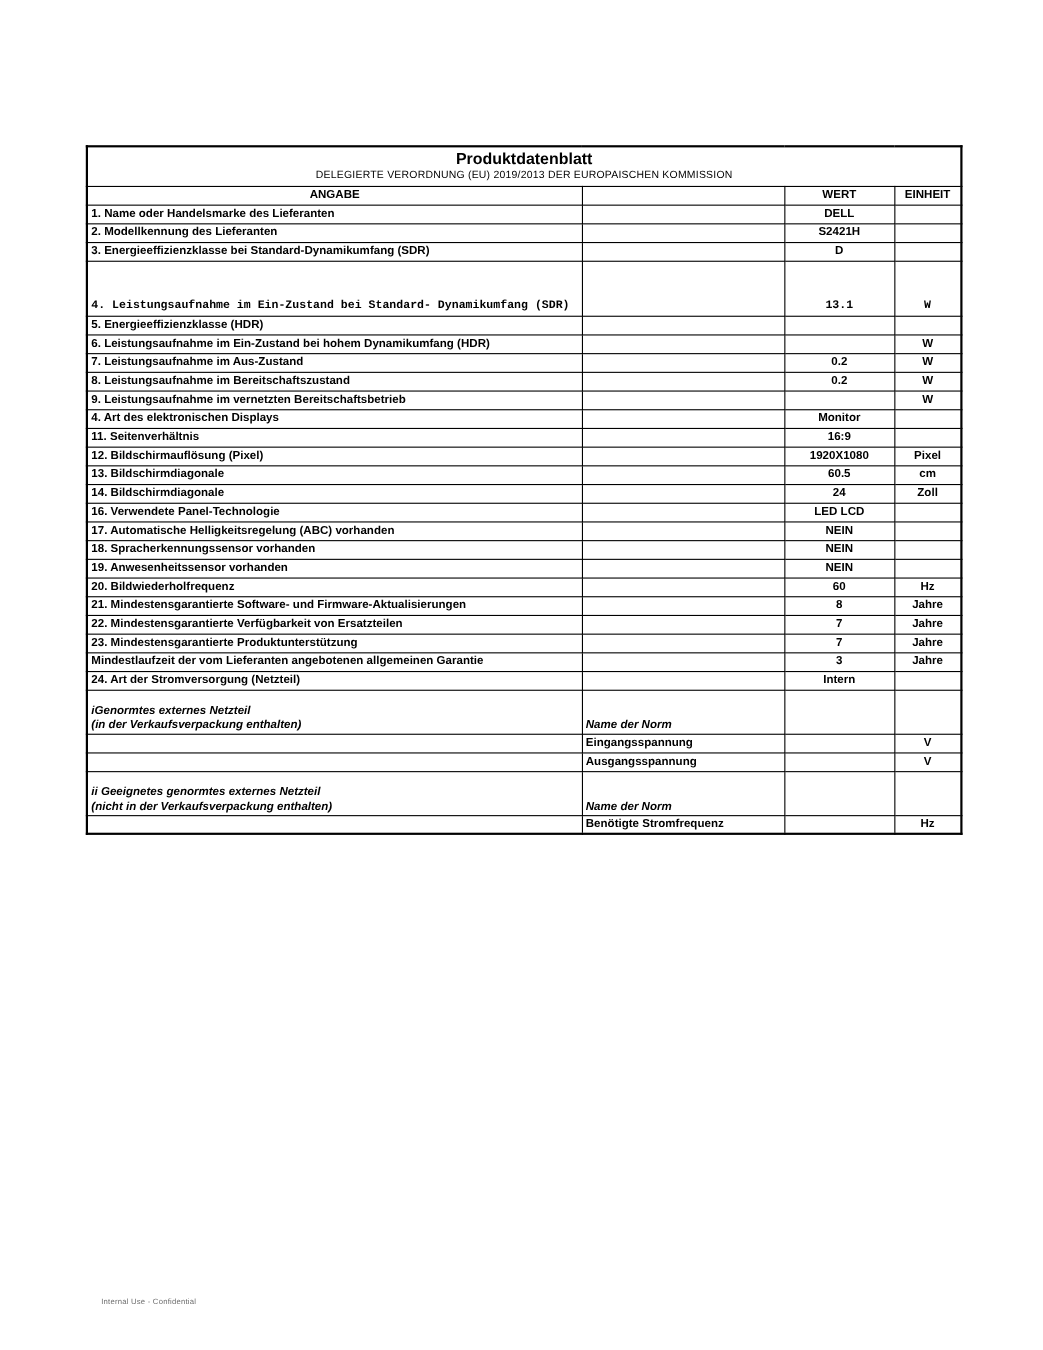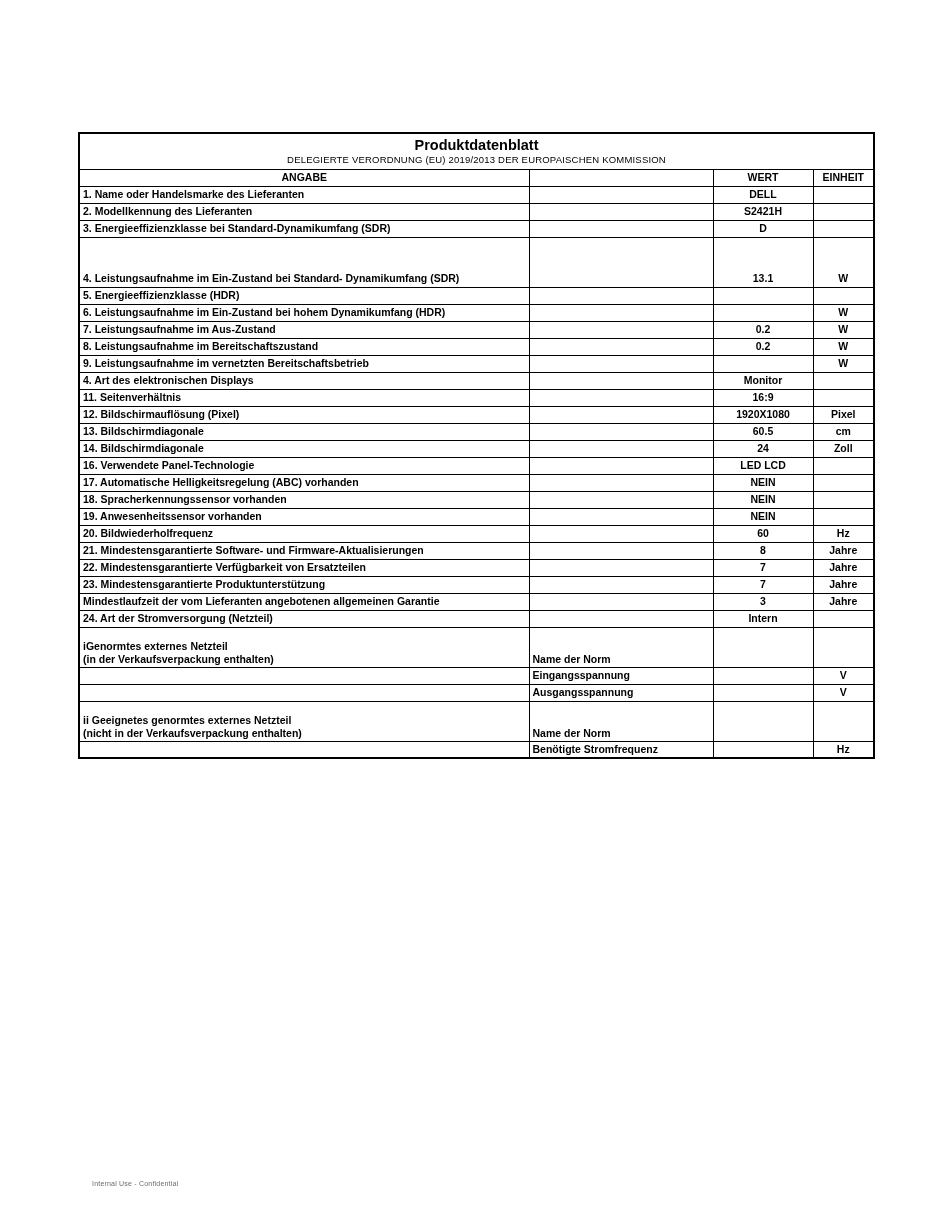--- a/index.html
+++ b/index.html
@@ -37,22 +37,22 @@
   td.title-cell {
     text-align: center;
     height: 36px;
     padding: 2px 0;
     vertical-align: middle;
   }
   .doc-title { font-size: 14.5px; font-weight: bold; }
   .doc-subtitle { font-size: 9.5px; font-weight: normal; letter-spacing: 0.2px; }
   tr.hdr td { height: 17px; text-align: center; }
   tr.reg td { height: 17px; }
-  tr.tall td { height: 50px; vertical-align: bottom; padding-bottom: 2px; }
-  tr.tall2 td { height: 40px; vertical-align: bottom; padding-bottom: 1px; white-space: pre-line; }
+  tr.tall td { height: 50px; vertical-align: bottom; padding-bottom: 2px; font-family: Liberation Mono, monospace; }
+  tr.tall2 td { height: 40px; vertical-align: bottom; padding-bottom: 1px; white-space: pre-line; font-style: italic; }
   .al { text-align: left; }
   .ac { text-align: center; }
   .footer {
     position: absolute;
     left: 92px; top: 1180px;
     font-size: 7px;
     color: #6d6d6d;
     letter-spacing: 0.2px;
   }
 </style>

